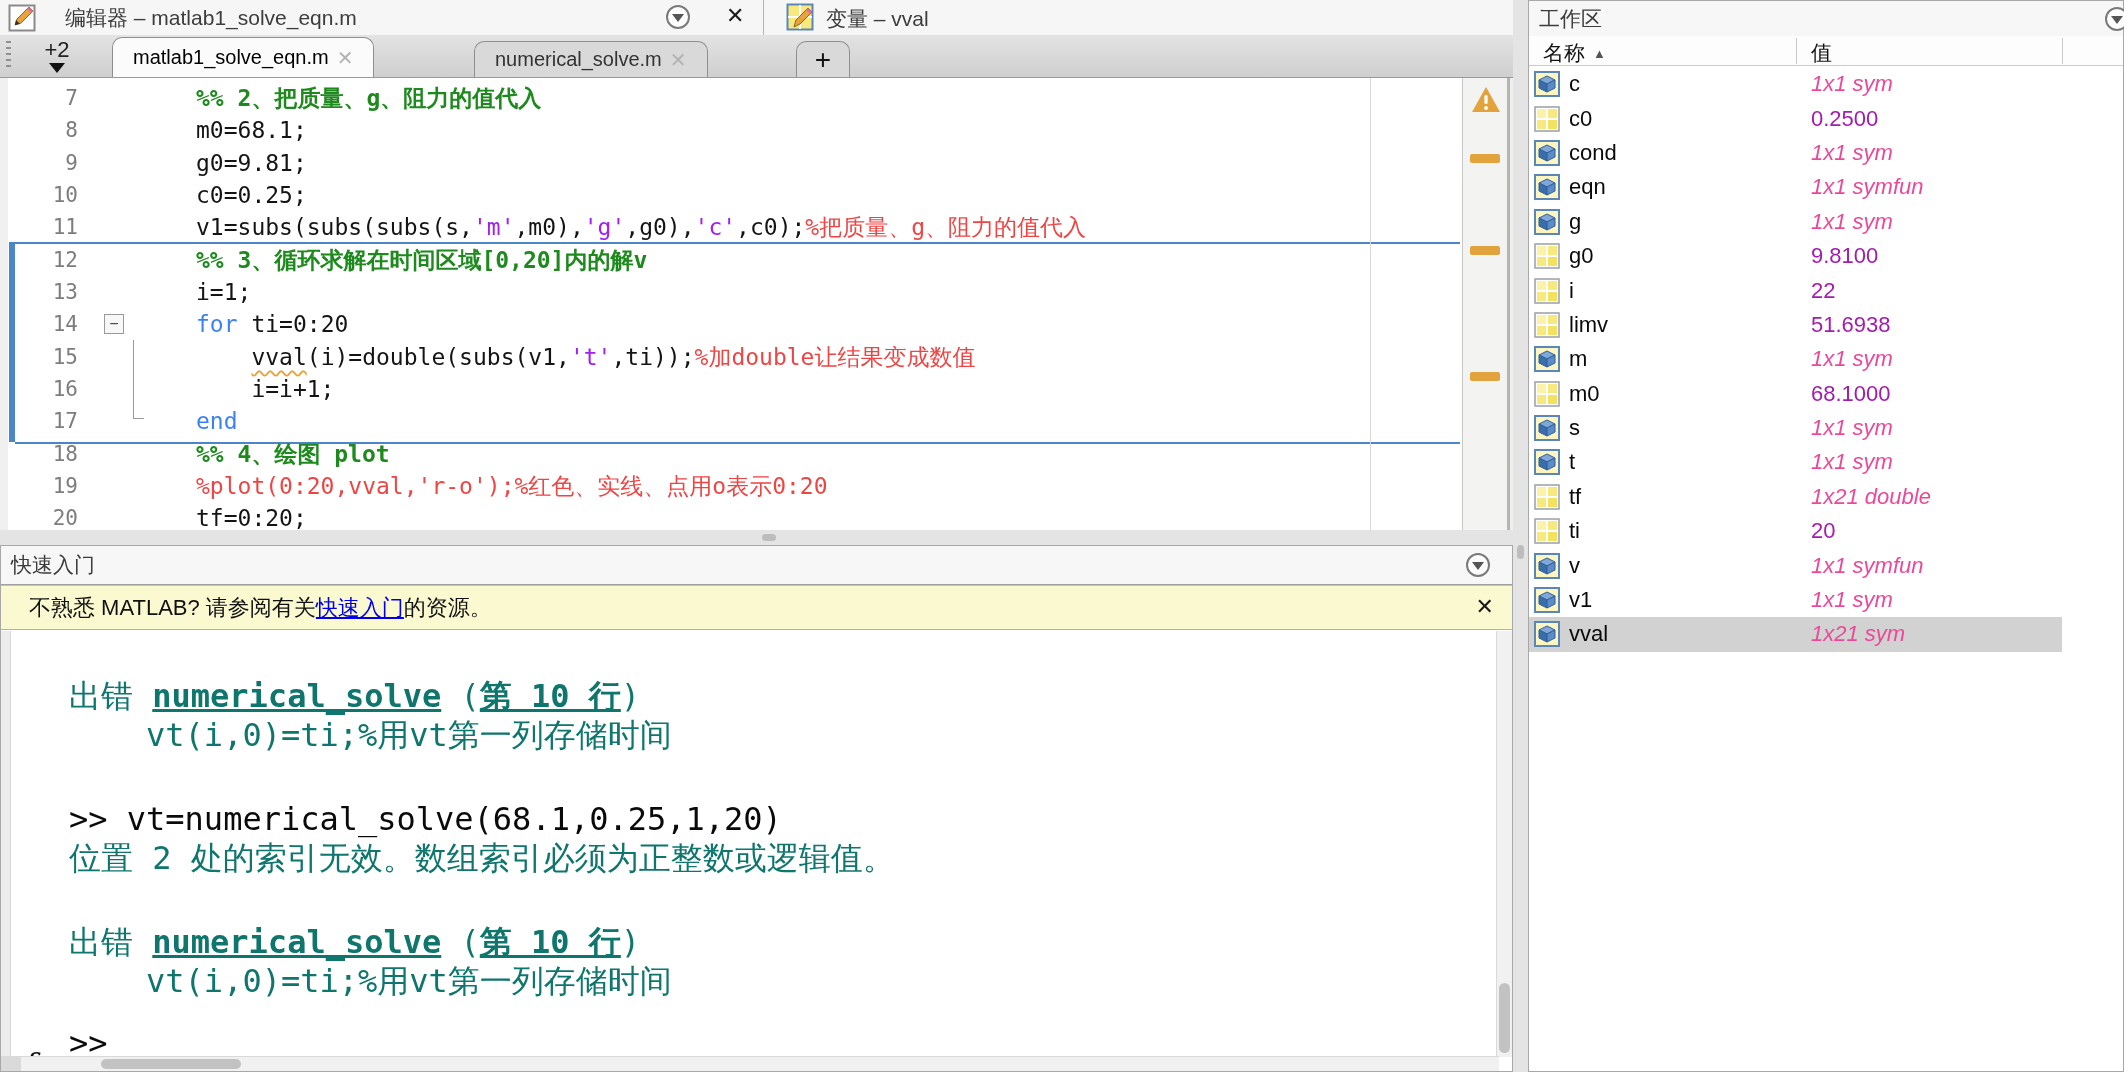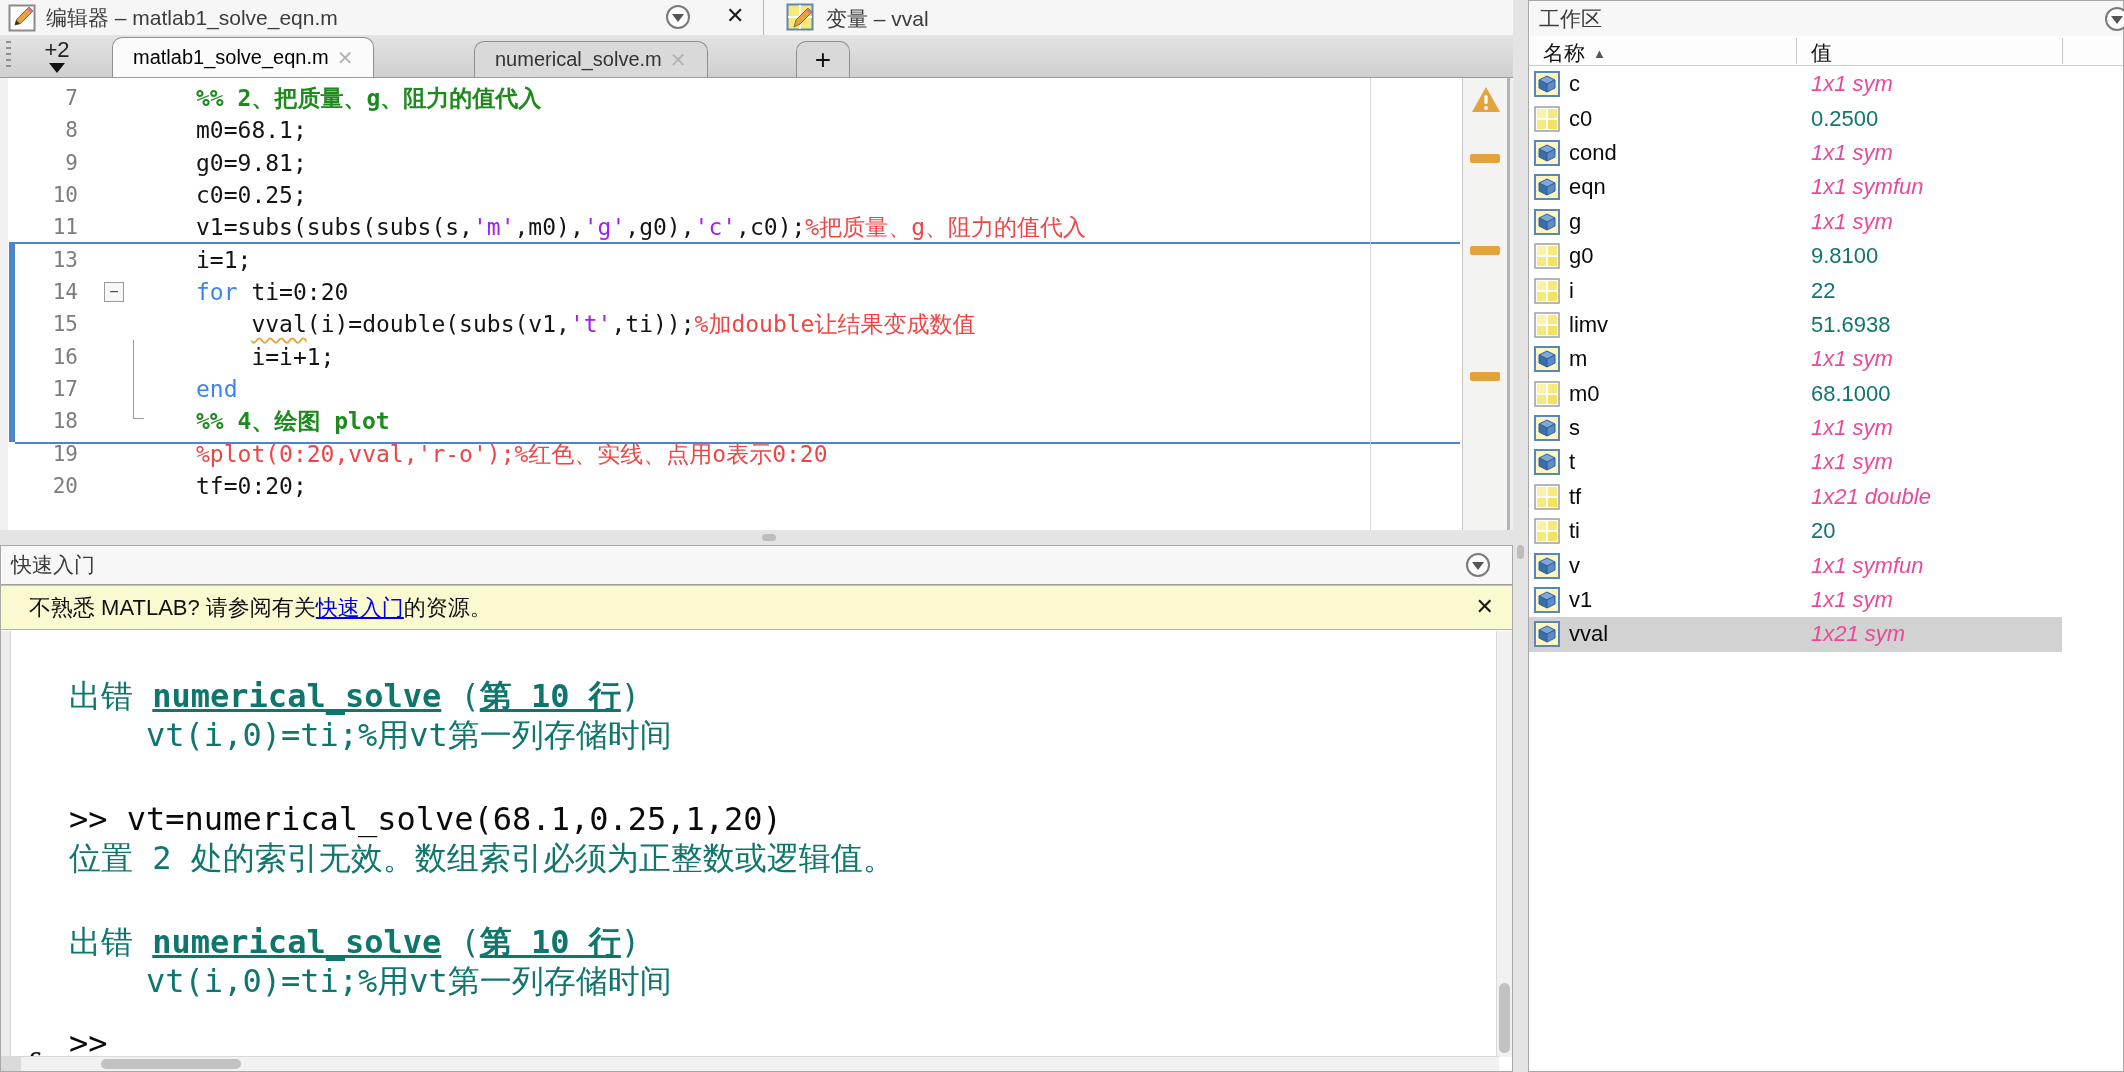--- a/index.html
+++ b/index.html
@@ -2,21 +2,21 @@
 <html><head>
 <meta charset="utf-8">
 <style>
   html,body{margin:0;padding:0;background:#cfcfcf;}
   .screen{position:relative;width:2124px;height:1072px;background:#e4e4e4;overflow:hidden;
           font-family:"Liberation Sans","DejaVu Sans",sans-serif;-webkit-font-smoothing:antialiased;}
 
   
   .panel{position:absolute;background:#ffffff;border:1px solid #a8a8a8;box-sizing:border-box;}
   .titlebar{position:absolute;left:0;right:0;top:0;height:35px;background:#f6f6f6;
-            border-bottom:1px solid #a0a0a0;display:flex;align-items:center;}
+            border-bottom:1px solid #a0a0a0;display:flex;align-items:center;gap:19px;}
   .titlebar .ttl{font-size:21px;color:#3c3c3c;margin-left:10px;white-space:nowrap;}
   .ttl-dim{color:#8f8f8f;}
   .circle-btn{width:24px;height:24px;border:2px solid #7a7a7a;border-radius:50%;
               display:flex;align-items:center;justify-content:center;box-sizing:border-box;background:#fdfdfd;}
   .circle-btn .tri{width:0;height:0;border-left:6px solid transparent;border-right:6px solid transparent;
                    border-top:8px solid #555;margin-top:2px;}
   .xglyph{font-size:22px;color:#1a1a1a;font-weight:bold;line-height:1;}
 
   
   #editor-panel{left:0;top:0;width:1513px;height:530px;background:#efefef;border:none;}
@@ -116,21 +116,21 @@
   #ws-header{position:absolute;left:0;top:35px;width:100%;height:30px;background:#fdfdfd;
              border-bottom:1px solid #cccccc;box-sizing:border-box;font-size:21px;color:#111;}
   #ws-name-col{position:absolute;left:14px;top:3px;display:flex;align-items:center;gap:8px;}
   #ws-value-col{position:absolute;left:282px;top:3px;}
   .ws-colsep{position:absolute;top:2px;width:1px;height:26px;background:#c9c9c9;}
   #ws-rows{position:absolute;left:0;top:66px;width:100%;}
   .ws-row{position:relative;height:34.4px;display:flex;align-items:center;}
   .ws-row.selected::before{content:"";position:absolute;left:0;top:0;width:533px;height:100%;background:#d2d2d2;}
   .ws-icon{position:relative;margin-left:5px;width:26px;height:26px;flex:0 0 auto;}
   .ws-name{position:relative;margin-left:9px;font-size:22px;color:#0a0a0a;}
-  .ws-value{position:absolute;left:282px;font-size:22px;color:#0f766e;}
+  .ws-value{position:absolute;left:282px;font-size:22px;color:#a21caf;}
   .ws-value.dim{color:#ec4899;font-style:italic;}
   .sort-arrow{font-size:13px;color:#555;}
 </style>
 </head>
 <body>
 
 <div class="screen">
 
   <div class="panel" id="editor-panel">
 
@@ -205,20 +205,25 @@
             <div class="ln">10</div>
             <div class="fold"></div>
             <div class="code"><span class="tok-d">c0=0.25;</span></div>
           </div>
           <div class="code-line">
             <div class="ln">11</div>
             <div class="fold"></div>
             <div class="code"><span class="tok-d">v1=subs(subs(subs(s,</span><span class="tok-s">'m'</span><span class="tok-d">,m0),</span><span class="tok-s">'g'</span><span class="tok-d">,g0),</span><span class="tok-s">'c'</span><span class="tok-d">,c0);</span><span class="tok-c">%把质量、g、阻力的值代入</span></div>
           </div>
           <div class="code-line">
+            <div class="ln">12</div>
+            <div class="fold"></div>
+            <div class="code"><span class="tok-cb">%% 3、循环求解在时间区域[0,20]内的解v</span></div>
+          </div>
+          <div class="code-line">
             <div class="ln">13</div>
             <div class="fold"></div>
             <div class="code"><span class="tok-d">i=1;</span></div>
           </div>
           <div class="code-line">
             <div class="ln">14</div>
             <div class="fold">
               <span class="fold-box">−</span>
             </div>
             <div class="code"><span class="tok-k">for</span><span class="tok-d"> ti=0:20</span></div>

